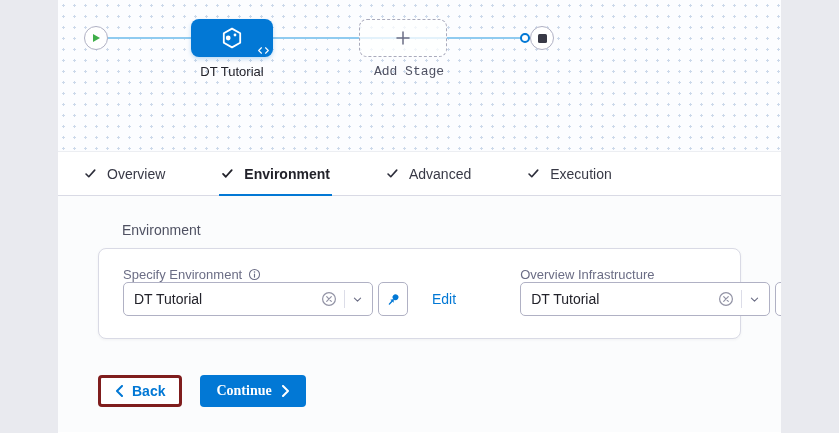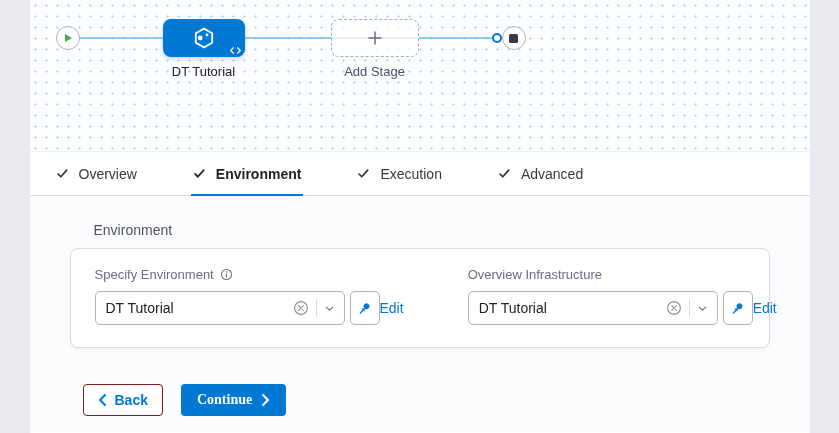--- a/index.html
+++ b/index.html
@@ -1,18 +1,18 @@
 <!DOCTYPE html>
 <html><head>
 <meta charset="utf-8">
 <style>
   * { box-sizing: border-box; margin: 0; padding: 0; }
   body { font-family: "Liberation Sans", sans-serif; background: #e9eaef; }
   .screen {
-    width: 780px; height: 433px; position: relative; overflow: hidden;
+    width: 723px; height: 433px; position: relative; overflow: hidden;
     background: #fff; margin: 0 auto;
   }
 
   
   .canvas {
     position: relative; height: 152px;
     background-color: #fcfdff;
     background-image: radial-gradient(#ccd9ea 1px, rgba(0,0,0,0) 1.1px);
     background-size: 11px 11px;
     border-bottom: 1px solid #eceef2;
@@ -38,21 +38,21 @@
     background: #0278d5; border-radius: 8px; cursor: pointer;
     display: flex; align-items: center; justify-content: center;
     box-shadow: 0 2px 4px rgba(2,120,213,.25);
   }
   .stage-node .code-icon { position: absolute; right: 4px; bottom: 3px; }
   .node-label {
     position: absolute; top: 64px; font-size: 13px; color: #22222a;
     text-align: center; white-space: nowrap;
   }
   .stage-label { left: 113px; width: 122px; }
-  .add-label  { left: 281px; width: 128px; color: #4f5162; }
+  .add-label  { left: 287px; width: 128px; color: #4f5162; font-family: Liberation Mono, monospace; }
   .add-node {
     position: absolute; left: 301px; top: 19px; width: 88px; height: 38px;
     border: 1px dashed #a9aabc; border-radius: 8px; background: rgba(255,255,255,.75);
     display: flex; align-items: center; justify-content: center; cursor: pointer;
   }
 
   
   .tabbar {
     height: 44px; background: #fff; border-bottom: 1px solid #d9dae5;
     display: flex; align-items: stretch; padding-left: 26px; gap: 56px;
@@ -70,46 +70,46 @@
   
   .panel { height: 236px; background: #fbfcfd; padding: 26px 40px 0; }
   .section-title { font-size: 14px; color: #4f5162; margin: 0 0 10px 24px; }
   .card {
     background: #fff; border: 1px solid #d9dae5; border-radius: 8px;
     padding: 18px 24px 22px; display: flex; gap: 64px;
     box-shadow: 0 1px 3px rgba(40,41,61,.05);
   }
   .field-label {
     font-size: 13px; color: #6b6d85; display: flex; align-items: center;
-    gap: 6px; margin-bottom: 9px;
+    gap: 6px; 
   }
   .row { display: flex; align-items: center; }
   .select {
     width: 250px; height: 34px; border: 1px solid #b0b1c4; border-radius: 5px;
     background: #fff; display: flex; align-items: center;
     padding: 0 9px 0 10px; gap: 7px; cursor: pointer;
   }
   .select-value { flex: 1; font-size: 14px; color: #22222a; }
   .vdivider { width: 1px; height: 18px; background: #dcdde8; }
   .pin-btn {
     width: 30px; height: 34px; margin-left: 5px; border: 1px solid #b0b1c4;
     border-radius: 5px; background: #fff; display: flex; align-items: center;
     justify-content: center; cursor: pointer;
   }
   .pin-btn svg { transform: rotate(42deg); }
-  .edit-link { color: #0278d5; font-size: 14px; cursor: pointer; }
+  .edit-link { margin-left: 24px; color: #0278d5; font-size: 14px; cursor: pointer; }
 
   
   .footer { margin-top: 36px; display: flex; align-items: center; gap: 18px; }
   .btn {
     height: 32px; border-radius: 4px; font-size: 14px; font-weight: bold;
     display: inline-flex; align-items: center; cursor: pointer;
     font-family: "Liberation Sans", sans-serif;
   }
-  .btn-back { padding: 0 14px; gap: 8px; background: #fff; color: #0278d5; border: 1px solid #7f1d1d; margin-left: 13px; }
+  .btn-back { padding: 0 14px; gap: 8px; background: #fff; color: #0278d5; border: 3px solid #7f1d1d; }
   .btn-continue { padding: 0 16px; gap: 9px; background: #0278d5; color: #fff; border: none; font-family: Liberation Serif, serif; }
 
   .icon { display: inline-flex; align-items: center; justify-content: center; }
 </style>
 </head>
 <body>
 
 <div class="screen">
 
   <div class="canvas">
@@ -171,29 +171,29 @@
           </svg>
       </span>
       <span>Environment</span>
     </div>
     <div class="tab">
       <span class="icon">
         <svg width="13" height="13" viewBox="0 0 16 16">
             <path d="M2.5 8.6l3.4 3.4 7.3-8.2" fill="none" stroke="#2c2d3a" stroke-width="2" stroke-linecap="round" stroke-linejoin="round"></path>
           </svg>
       </span>
+      <span>Advanced</span>
+    </div>
+    <div class="tab">
+      <span class="icon">
+        <svg width="13" height="13" viewBox="0 0 16 16">
+            <path d="M2.5 8.6l3.4 3.4 7.3-8.2" fill="none" stroke="#2c2d3a" stroke-width="2" stroke-linecap="round" stroke-linejoin="round"></path>
+          </svg>
+      </span>
       <span>Execution</span>
-    </div>
-    <div class="tab">
-      <span class="icon">
-        <svg width="13" height="13" viewBox="0 0 16 16">
-            <path d="M2.5 8.6l3.4 3.4 7.3-8.2" fill="none" stroke="#2c2d3a" stroke-width="2" stroke-linecap="round" stroke-linejoin="round"></path>
-          </svg>
-      </span>
-      <span>Advanced</span>
     </div>
   </div>
 
   <div class="panel">
     <div class="section-title">Environment</div>
 
     <div class="card">
 
       <div>
         <div class="field-label">

